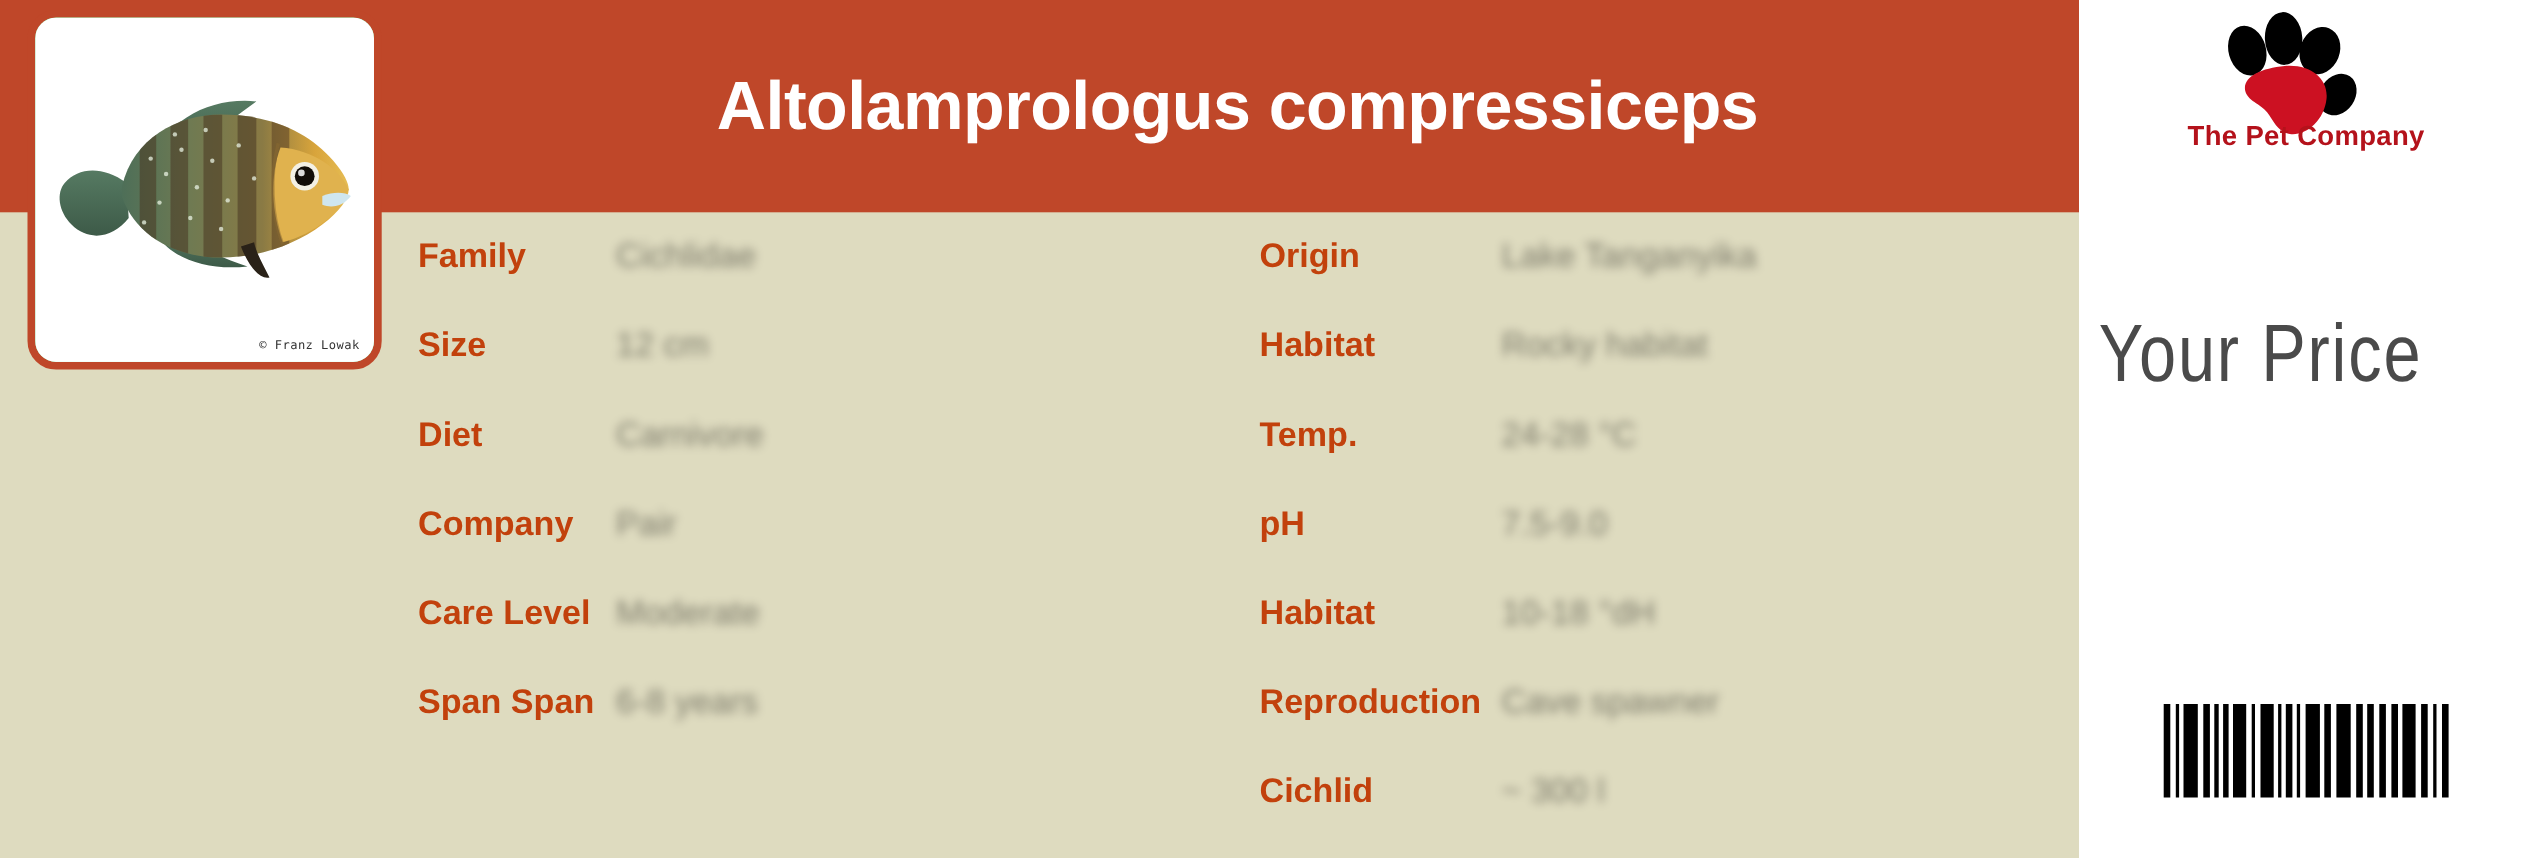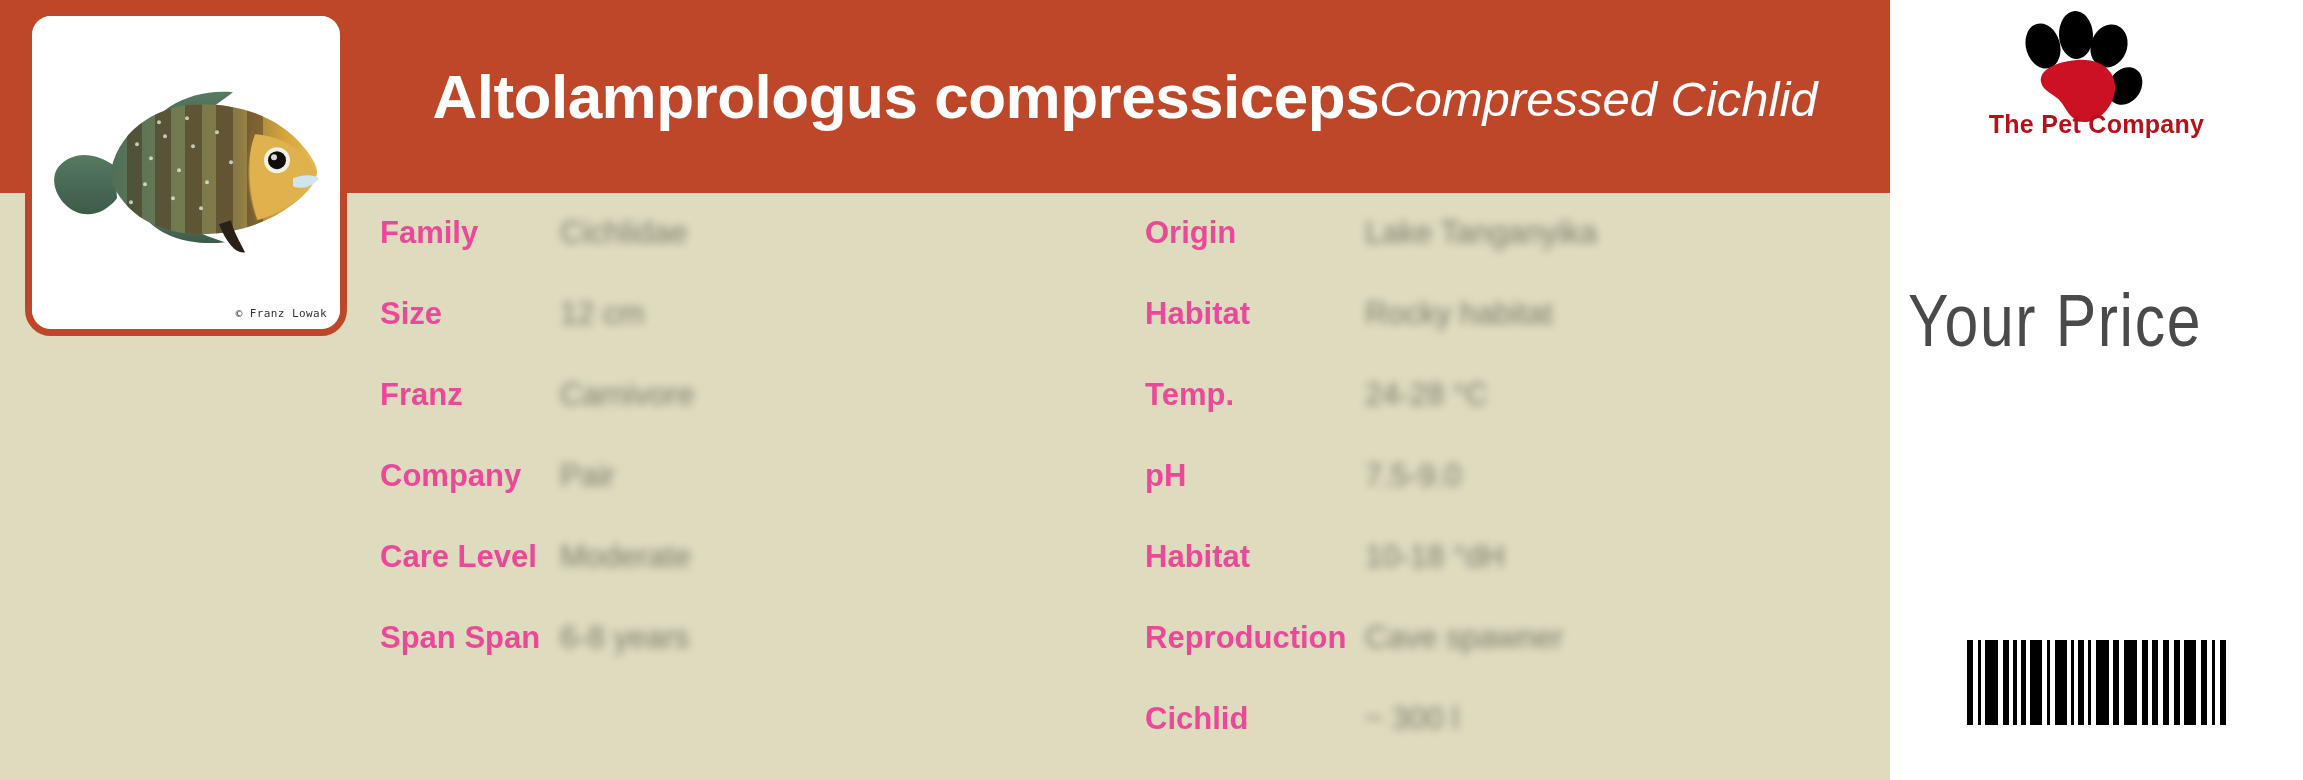--- a/index.html
+++ b/index.html
@@ -115,21 +115,21 @@
 
   .spec-row {
     position: relative;
     height: 81px;
     display: flex;
     align-items: flex-start;
   }
   .spec-label {
     font-size: 31px;
     font-weight: bold;
-    color: #ec4899;
+    color: #c2410c;
     line-height: 38px;
     white-space: nowrap;
   }
   .spec-col.left  .spec-label { width: 180px; }
   .spec-col.right .spec-label { width: 220px; }
 
   .spec-value {
     font-size: 31px;
     color: #44423a;
     line-height: 38px;
@@ -212,21 +212,20 @@
 </head>
 <body>
 
 <div id="label-card">
 
   <div class="body-bg"></div>
 
   <div class="header-band">
     <div class="header-text-wrap">
       <div class="sci-name">Altolamprologus compressiceps</div>
-      <div class="common-name">Compressed Cichlid</div>
     </div>
   </div>
 
   <div class="photo-card">
     <div class="photo-inner">
       <svg class="fish-svg" viewBox="0 0 290 190">
         <defs>
           <linearGradient id="bodyGrad" x1="0" y1="0" x2="1" y2="0">
             <stop offset="0%" stop-color="#4e6f58"></stop>
             <stop offset="30%" stop-color="#6f7a52"></stop>
@@ -299,21 +298,21 @@
   <div class="spec-col left">
     <div class="spec-row">
       <span class="spec-label">Family</span>
       <span class="spec-value">Cichlidae</span>
     </div>
     <div class="spec-row">
       <span class="spec-label">Size</span>
       <span class="spec-value">12 cm</span>
     </div>
     <div class="spec-row">
-      <span class="spec-label">Franz</span>
+      <span class="spec-label">Diet</span>
       <span class="spec-value">Carnivore</span>
     </div>
     <div class="spec-row">
       <span class="spec-label">Company</span>
       <span class="spec-value">Pair</span>
     </div>
     <div class="spec-row">
       <span class="spec-label">Care Level</span>
       <span class="spec-value">Moderate</span>
     </div>

